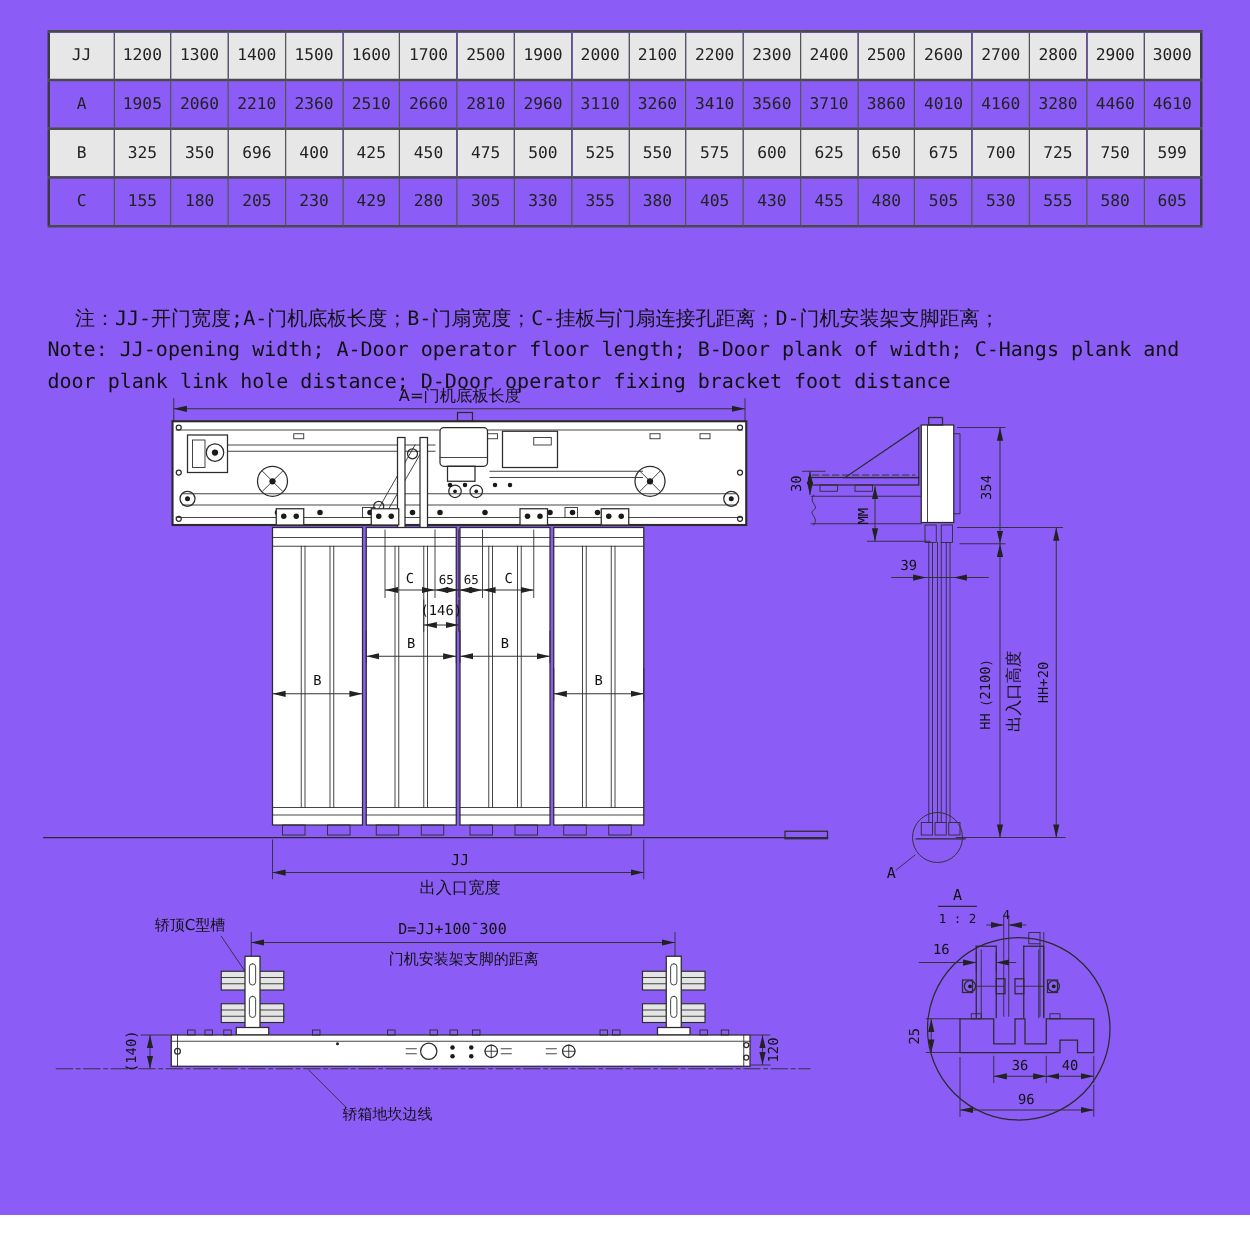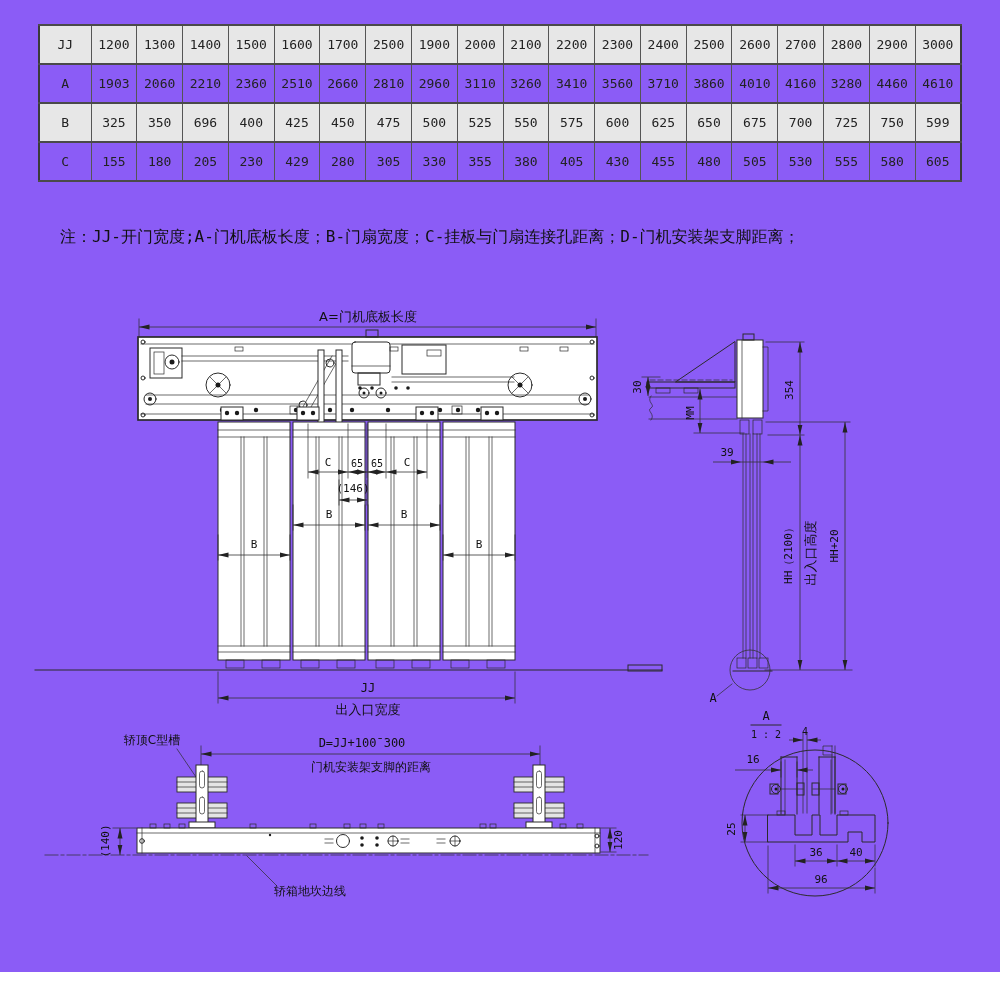--- a/index.html
+++ b/index.html
@@ -12,21 +12,21 @@
                  border-top:2px solid #4a4a4a;border-bottom:2px solid #4a4a4a;
                  height:37px;text-align:center;vertical-align:middle;
                  font-family:"DejaVu Sans Mono","Liberation Mono",monospace;
                  font-size:13px;color:#222;padding:0;overflow:hidden;}
   #spec-table col.head{width:52px;}
   #spec-table tr.shaded{background:#e7e7e7;}
   
   #notes{position:absolute;left:38px;top:224px;width:934px;
          font-family:"DejaVu Sans Mono","Liberation Mono",monospace;
          font-size:16px;line-height:25px;color:#111;}
-  #notes .cn{text-indent:22px;white-space:nowrap;}
+  #notes .cn{text-indent:22px;white-space:nowrap;margin-top:18px;}
   
   #drawing{position:absolute;left:0;top:300px;}
   svg text{font-family:"DejaVu Sans Mono","Liberation Mono",monospace;fill:#111;}
   svg text.cjk{font-family:"DejaVu Sans","Liberation Sans",sans-serif;}
   .ln{fill:none;stroke:#2b2b2b;stroke-width:1;stroke-linecap:square;}
   .ln2{fill:none;stroke:#2b2b2b;stroke-width:1.7;stroke-linecap:square;}
   .thin{fill:none;stroke:#2b2b2b;stroke-width:.7;stroke-linecap:square;}
   .dim{fill:none;stroke:#333;stroke-width:.8;}
   .dot{fill:#1a1a1a;stroke:none;}
   .shade{fill:#e4e4e4;stroke:#2b2b2b;stroke-width:.9;}
@@ -63,21 +63,21 @@
           <td>2400</td>
           <td>2500</td>
           <td>2600</td>
           <td>2700</td>
           <td>2800</td>
           <td>2900</td>
           <td>3000</td>
         </tr>
         <tr>
           <td>A</td>
-          <td>1903</td>
+          <td>1905</td>
           <td>2060</td>
           <td>2210</td>
           <td>2360</td>
           <td>2510</td>
           <td>2660</td>
           <td>2810</td>
           <td>2960</td>
           <td>3110</td>
           <td>3260</td>
           <td>3410</td>
@@ -132,20 +132,21 @@
           <td>530</td>
           <td>555</td>
           <td>580</td>
           <td>605</td>
         </tr>
       </tbody>
   </table>
 
   <div id="notes">
     <div class="cn">注：JJ-开门宽度;A-门机底板长度；B-门扇宽度；C-挂板与门扇连接孔距离；D-门机安装架支脚距离；</div>
+    <div class="en">Note: JJ-opening width; A-Door operator floor length; B-Door plank of width; C-Hangs plank and door plank link hole distance; D-Door operator fixing bracket foot distance</div>
   </div>
 
   <svg id="drawing" width="1000" height="660" viewBox="0 300 1000 660" xmlns="http://www.w3.org/2000/svg">
     <defs>
       <marker id="arr" markerWidth="12" markerHeight="8" refX="10.5" refY="4" orient="auto-start-reverse" markerUnits="userSpaceOnUse">
         <path d="M0,1.5 L10.5,4 L0,6.5 Z" fill="#222"></path>
       </marker>
       <g id="pulley">
         <circle r="12" class="ln"></circle>
         <line x1="-8" y1="-8" x2="8" y2="8" class="thin"></line>

